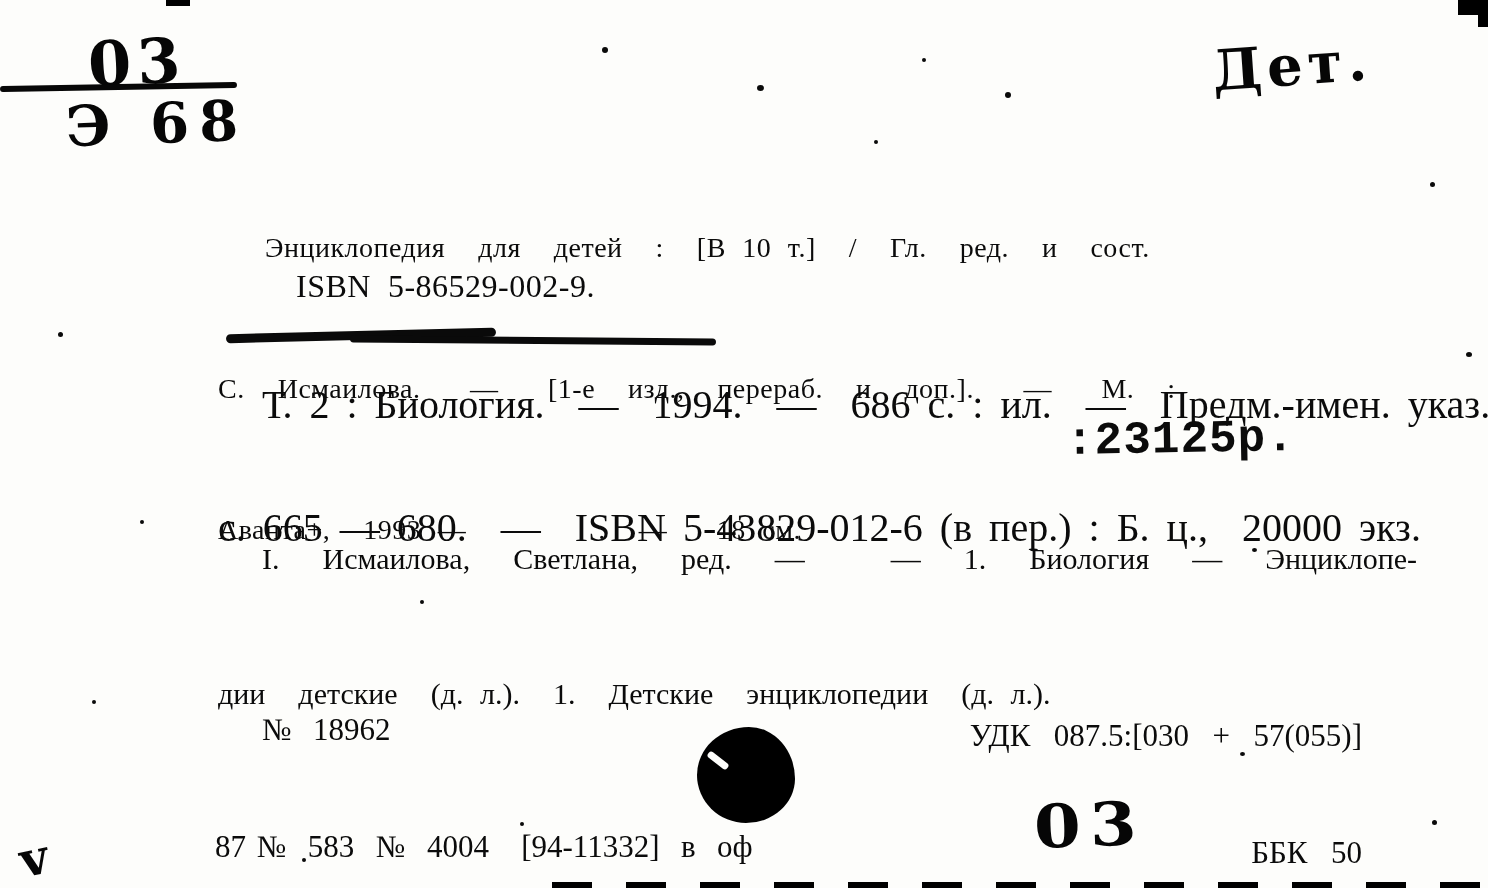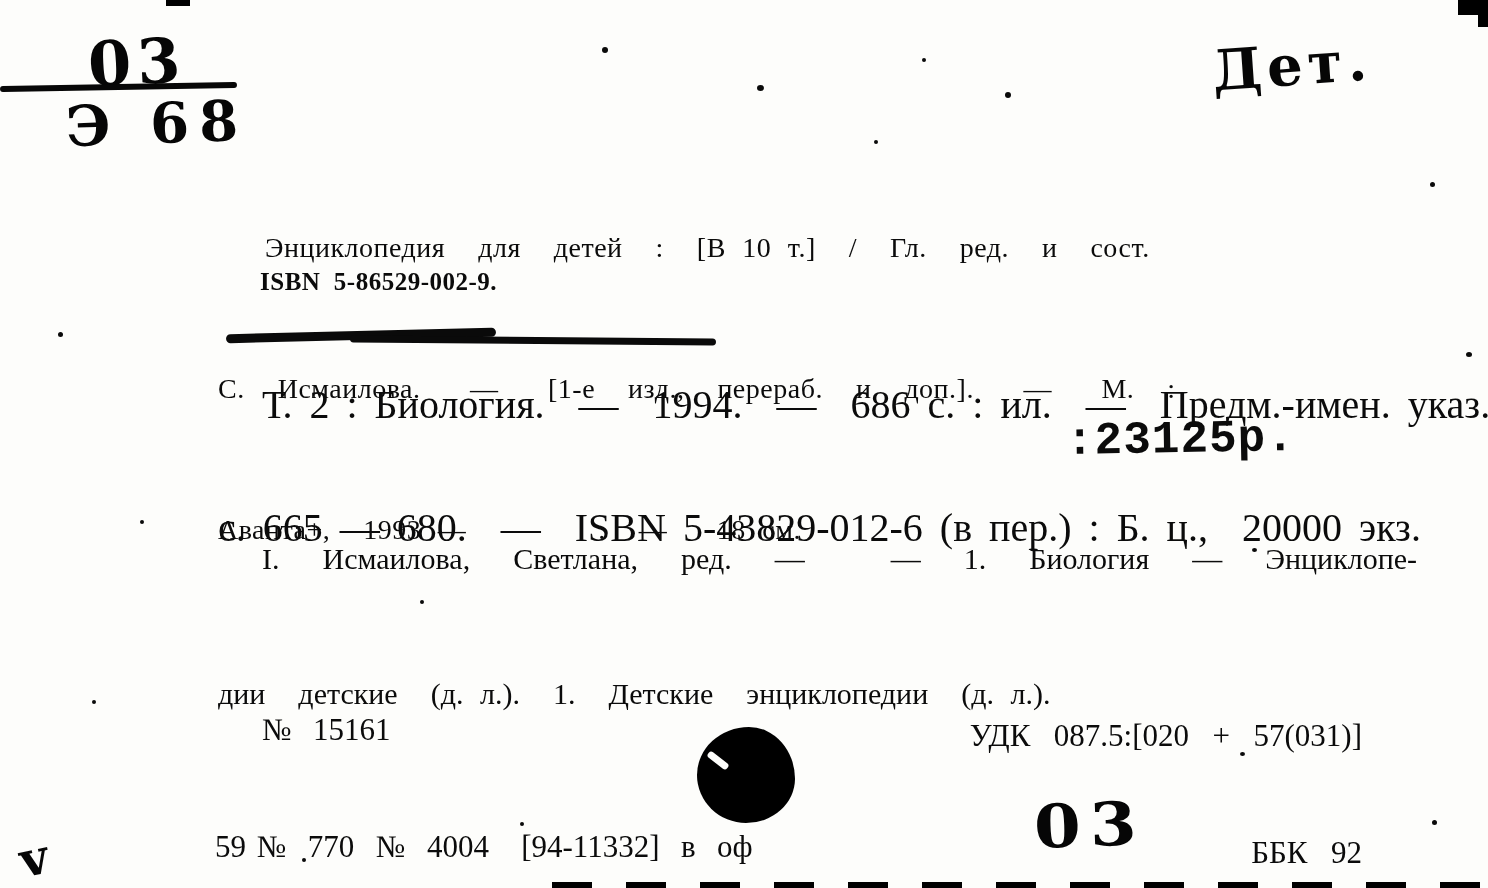--- a/index.html
+++ b/index.html
@@ -6,21 +6,21 @@
   .card{
     position:relative; width:1488px; height:888px;
     background:#fdfdfb; color:#0b0b0b; overflow:hidden;
     font-family:"Liberation Serif", serif;
   }
   .abs{position:absolute; white-space:pre;}
 
   
   .desc{font-size:28px; line-height:47px; word-spacing:9px; letter-spacing:0.5px;}
   .desc .indent{padding-left:47px;}
-  .isbn{font-size:25px; font-weight:bold; letter-spacing:0.5px;}
+  .isbn{font-size:32px; font-weight:normal; letter-spacing:0.5px;margin-left:36px;}
   .vol{font-size:40px; line-height:41px; word-spacing:7px;}
   .vol .indent{padding-left:44px;}
   .trac{font-size:30px; line-height:45px;}
   .trac .indent{padding-left:44px;}
   .ws14{word-spacing:14px;}
   .ws9{word-spacing:9px;}
   .acc{font-size:31px; line-height:39px; word-spacing:3px;}
   .acc .indent{padding-left:47px;}
   .cls{font-size:31px; line-height:39px; text-align:right; word-spacing:4px;}
 
@@ -73,29 +73,29 @@
   <div class="abs stroke" style="left:350px; top:337px; width:366px; height:7px; transform:rotate(0.5deg);"></div>
 
   <div class="abs price" style="left:1066px; top:414px;">:23125р.</div>
 
   <div class="abs trac" style="left:218px; top:446px;">
     <div class="indent ws14">I.  Исмаилова,  Светлана,  ред.  —    —  1.  Биология  —  Энциклопе-</div>
     <div class="ws9">дии  детские  (д. л.).  1.  Детские  энциклопедии  (д. л.).</div>
   </div>
 
   <div class="abs acc" style="left:215px; top:632px;">
-    <div class="indent">№  15161</div>
-    <div>59 №  770  №  4004   [94-11332]  в  оф</div>
+    <div class="indent">№  18962</div>
+    <div>87 №  583  №  4004   [94-11332]  в  оф</div>
     
     
   </div>
 
   <div class="abs cls" style="left:942px; top:638px; width:420px;">
-    <div>УДК  087.5:[020  +  57(031)]</div>
-    <div>ББК  92</div>
+    <div>УДК  087.5:[030  +  57(055)]</div>
+    <div>ББК  50</div>
   </div>
 
   <div class="abs blob" style="left:697px; top:727px; width:98px; height:96px;"></div>
   <div class="abs blob-notch" style="left:706px; top:757px; width:24px; height:7px;"></div>
 
   <div class="abs hand oz" style="left:1040px; top:790px;">03</div>
 
   <div class="abs hand check" style="left:20px; top:830px;">v</div>
 
   <div class="abs edge" style="left:166px; top:0; width:24px; height:6px;"></div>

